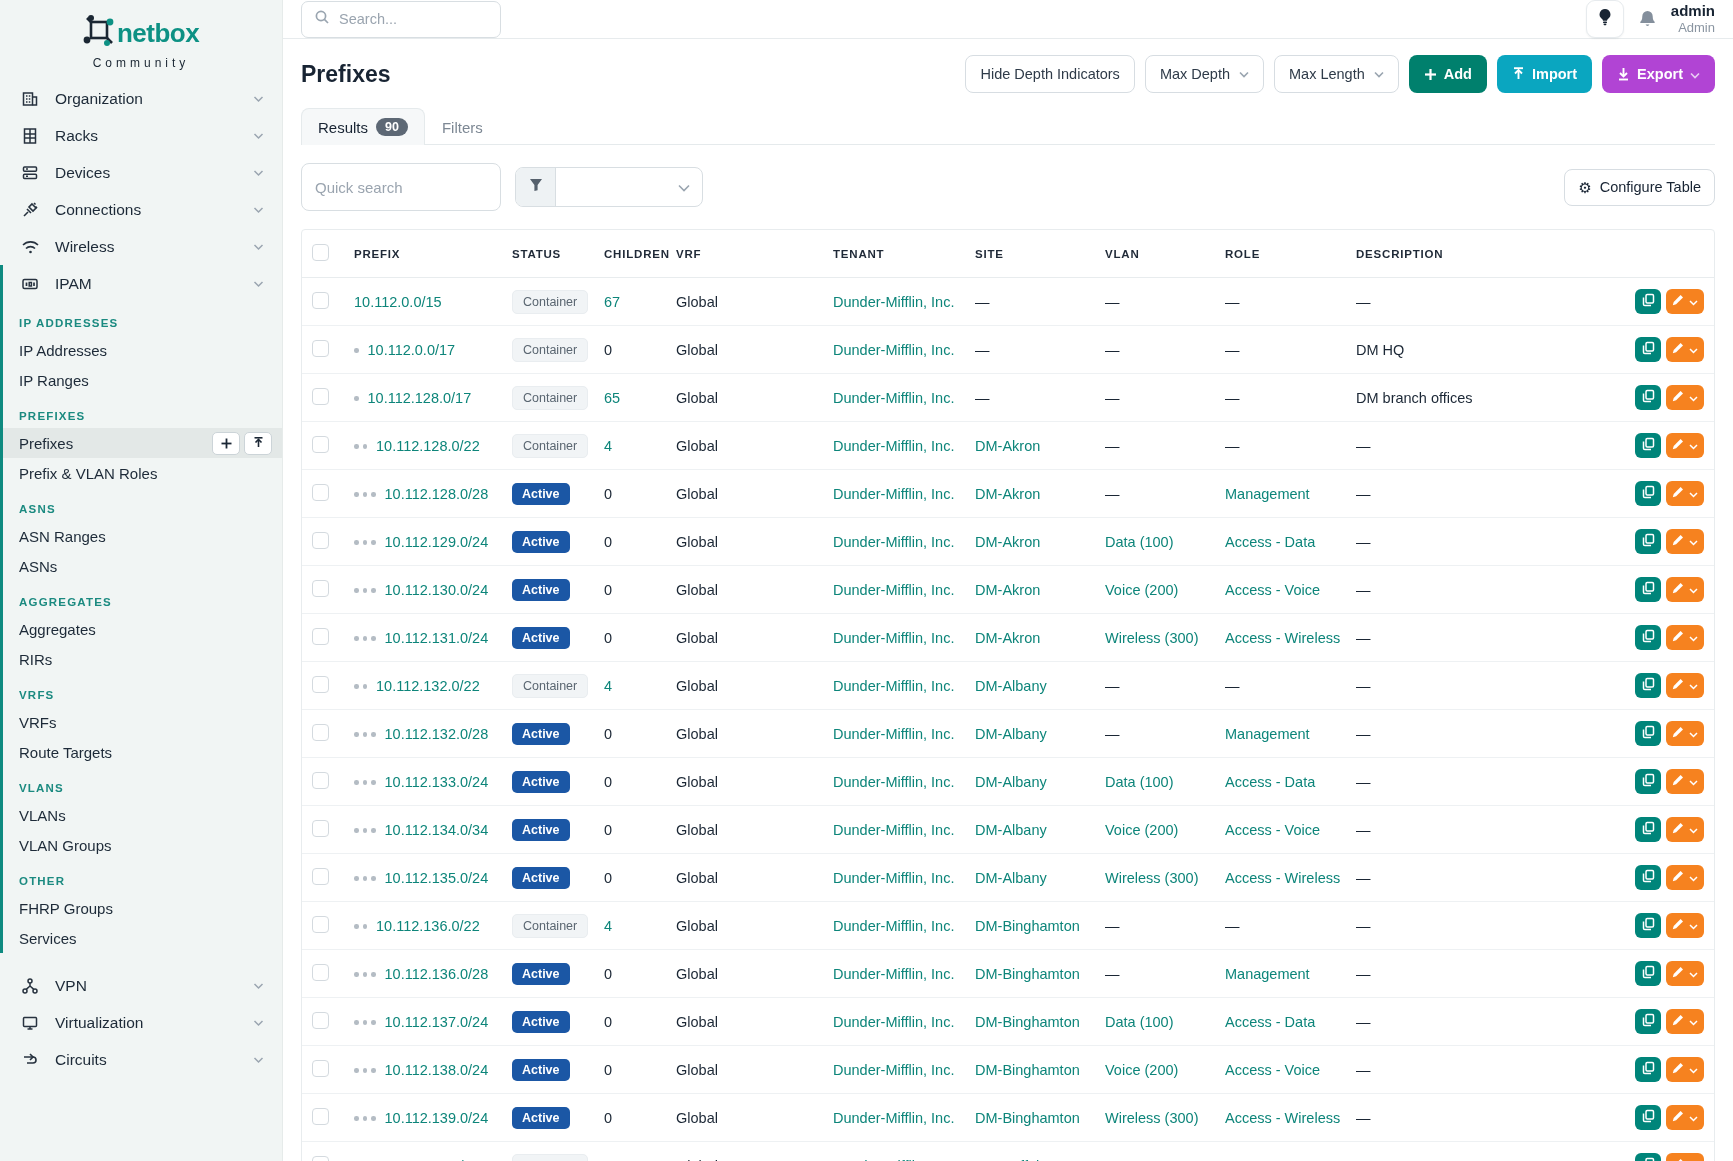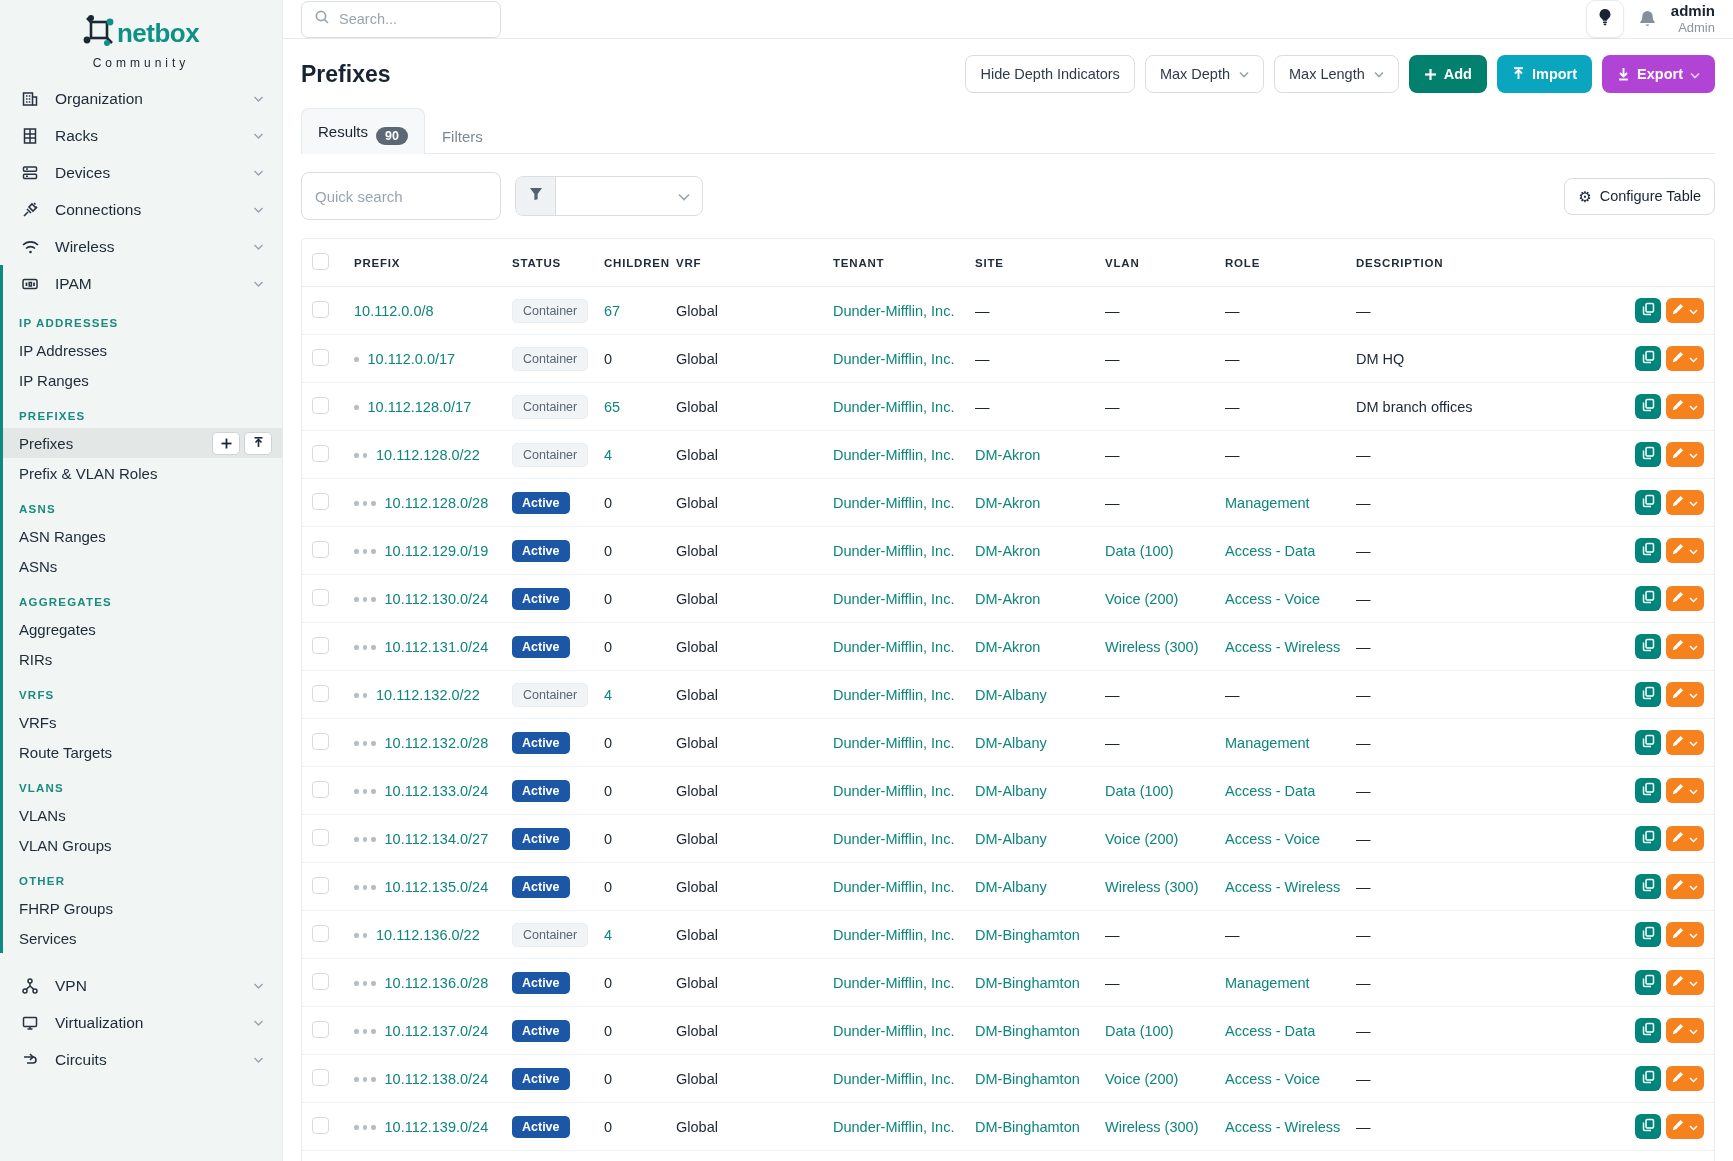--- a/index.html
+++ b/index.html
@@ -60,21 +60,21 @@
   .btn-import { background:#0aa6c0; color:#fff; font-weight:bold; }
   .btn-export { background:#b144d4; color:#fff; font-weight:bold; }
   .btn .bicon { display:flex; }
 
   .tabs-row { margin-top:15px; display:flex; align-items:flex-end; border-bottom:1px solid #e5eaec; }
   .tab { display:flex; align-items:center; gap:8px; padding:9px 16px; font-size:15px;
     color:#7d8894; cursor:pointer; border:1px solid transparent; border-bottom:none;
     border-radius:8px 8px 0 0; margin-bottom:-1px; }
   .tab.active { background:#f6f8f9; border-color:#e5eaec; color:#182433; }
   .count-badge { background:#5d6875; color:#fff; font-size:12.5px; font-weight:bold;
-    border-radius:11px; padding:2px 9px;margin-top:9px; }
+    border-radius:11px; padding:2px 9px; }
 
   .filter-row { margin-top:18px; display:flex; align-items:center; }
   .quick-search { width:200px; height:48px; border:1px solid #d8dee2; border-radius:8px;
     padding:0 13px; font-size:15px; font-family:"Liberation Sans",sans-serif; color:#1b2735; outline:none; }
   .quick-search::placeholder { color:#9aa4af; }
   .filter-group { display:flex; margin-left:14px; height:40px; border:1px solid #d8dee2;
     border-radius:8px; overflow:hidden; background:#fff; }
   .funnel-seg { width:40px; background:#eef2f4; display:flex; align-items:center; justify-content:center;
     border-right:1px solid #d8dee2; cursor:pointer; color:#55606c; }
   .select-seg { width:146px; display:flex; align-items:center; justify-content:flex-end;
@@ -497,21 +497,21 @@
                 <th>SITE</th>
                 <th>VLAN</th>
                 <th>ROLE</th>
                 <th>DESCRIPTION</th>
                 <th></th>
               </tr>
             </thead>
           <tbody id="tbody">
               <tr>
                 <td><span class="cb"></span></td>
-                <td><a class="tlink">10.112.0.0/8</a></td>
+                <td><a class="tlink">10.112.0.0/15</a></td>
                 <td><span class="badge badge-container">Container</span></td>
                 <td><a class="tlink">67</a></td>
                 <td><span class="plain">Global</span></td>
                 <td><a class="tlink">Dunder-Mifflin, Inc.</a></td>
                 <td><span class="plain">—</span></td>
                 <td><span class="plain">—</span></td>
                 <td><span class="plain">—</span></td>
                 <td><span class="plain">—</span></td>
                 <td class="act-cell"><span class="act-group">
                     <button class="copy-btn">
@@ -652,21 +652,21 @@
                         </svg></span>
                     </button>
                   </span></td>
               </tr>
               <tr>
                 <td><span class="cb"></span></td>
                 <td><span class="dots">
                     <span class="dot"></span>
                     <span class="dot"></span>
                     <span class="dot"></span>
-                  </span><a class="tlink">10.112.129.0/19</a></td>
+                  </span><a class="tlink">10.112.129.0/24</a></td>
                 <td><span class="badge badge-active">Active</span></td>
                 <td><span class="plain">0</span></td>
                 <td><span class="plain">Global</span></td>
                 <td><a class="tlink">Dunder-Mifflin, Inc.</a></td>
                 <td><a class="tlink">DM-Akron</a></td>
                 <td><a class="tlink">Data (100)</a></td>
                 <td><a class="tlink">Access - Data</a></td>
                 <td><span class="plain">—</span></td>
                 <td class="act-cell"><span class="act-group">
                     <button class="copy-btn">
@@ -843,21 +843,21 @@
                         </svg></span>
                     </button>
                   </span></td>
               </tr>
               <tr>
                 <td><span class="cb"></span></td>
                 <td><span class="dots">
                     <span class="dot"></span>
                     <span class="dot"></span>
                     <span class="dot"></span>
-                  </span><a class="tlink">10.112.134.0/27</a></td>
+                  </span><a class="tlink">10.112.134.0/34</a></td>
                 <td><span class="badge badge-active">Active</span></td>
                 <td><span class="plain">0</span></td>
                 <td><span class="plain">Global</span></td>
                 <td><a class="tlink">Dunder-Mifflin, Inc.</a></td>
                 <td><a class="tlink">DM-Albany</a></td>
                 <td><a class="tlink">Voice (200)</a></td>
                 <td><a class="tlink">Access - Voice</a></td>
                 <td><span class="plain">—</span></td>
                 <td class="act-cell"><span class="act-group">
                     <button class="copy-btn">

